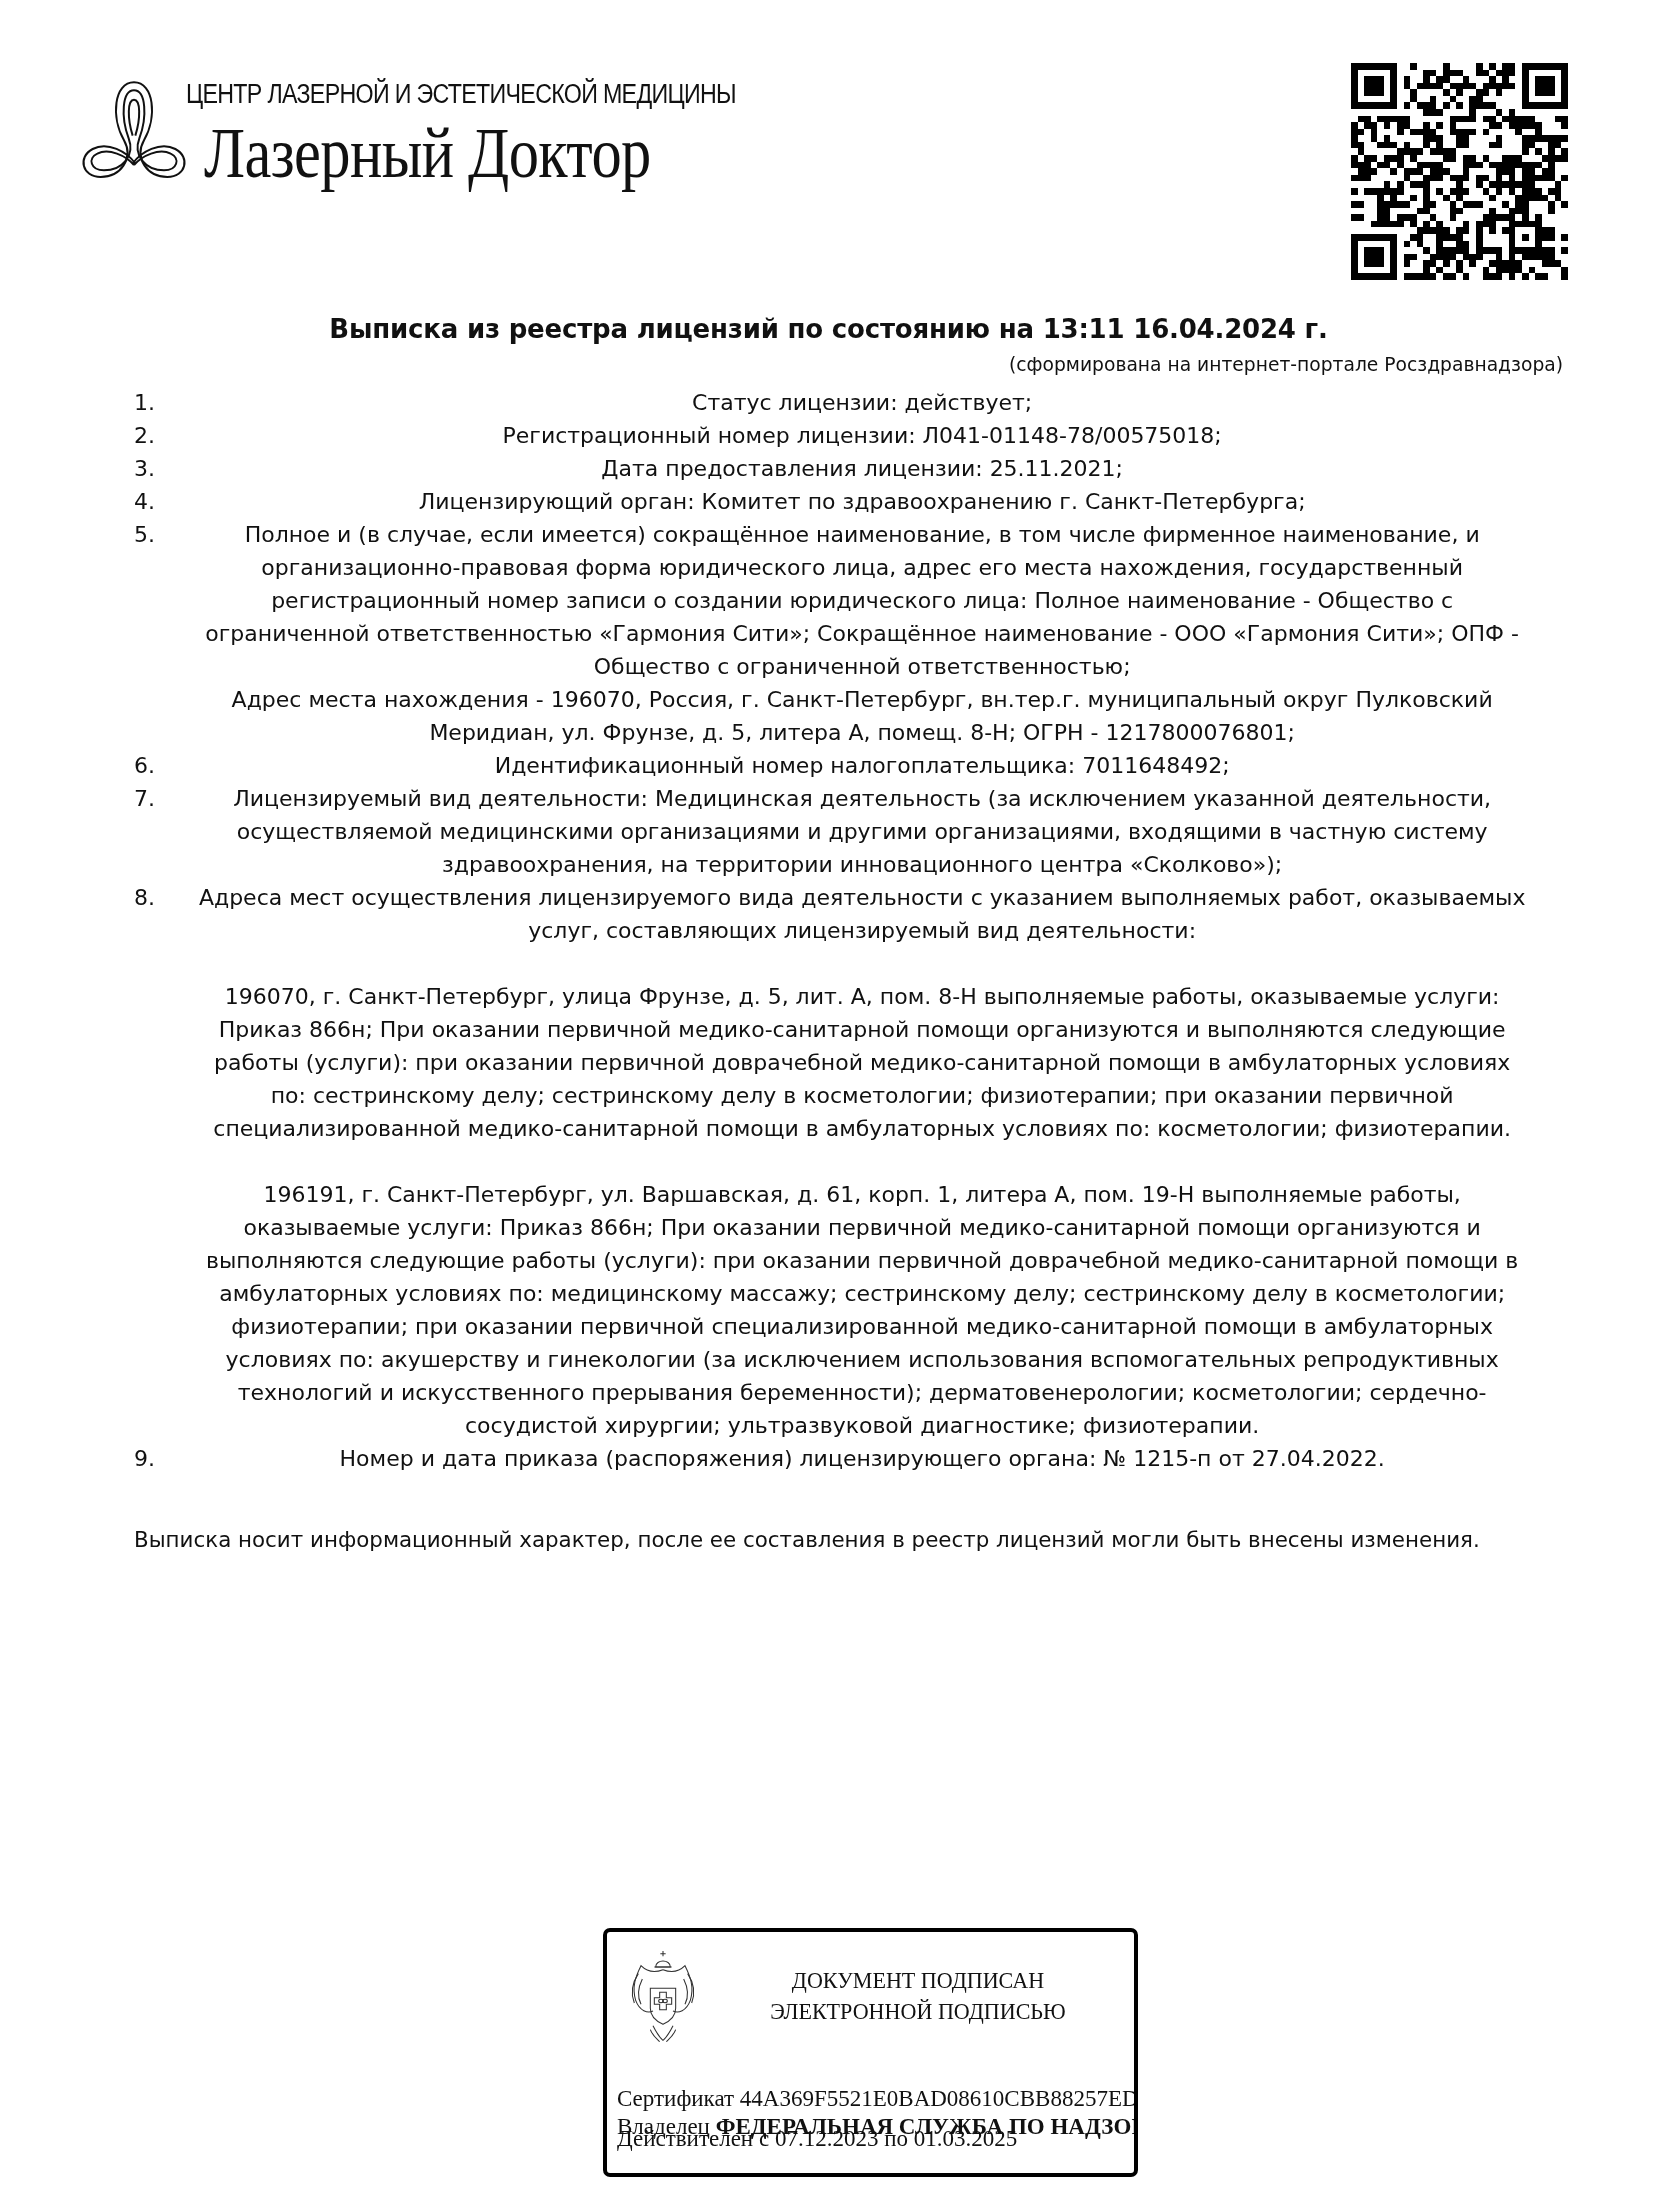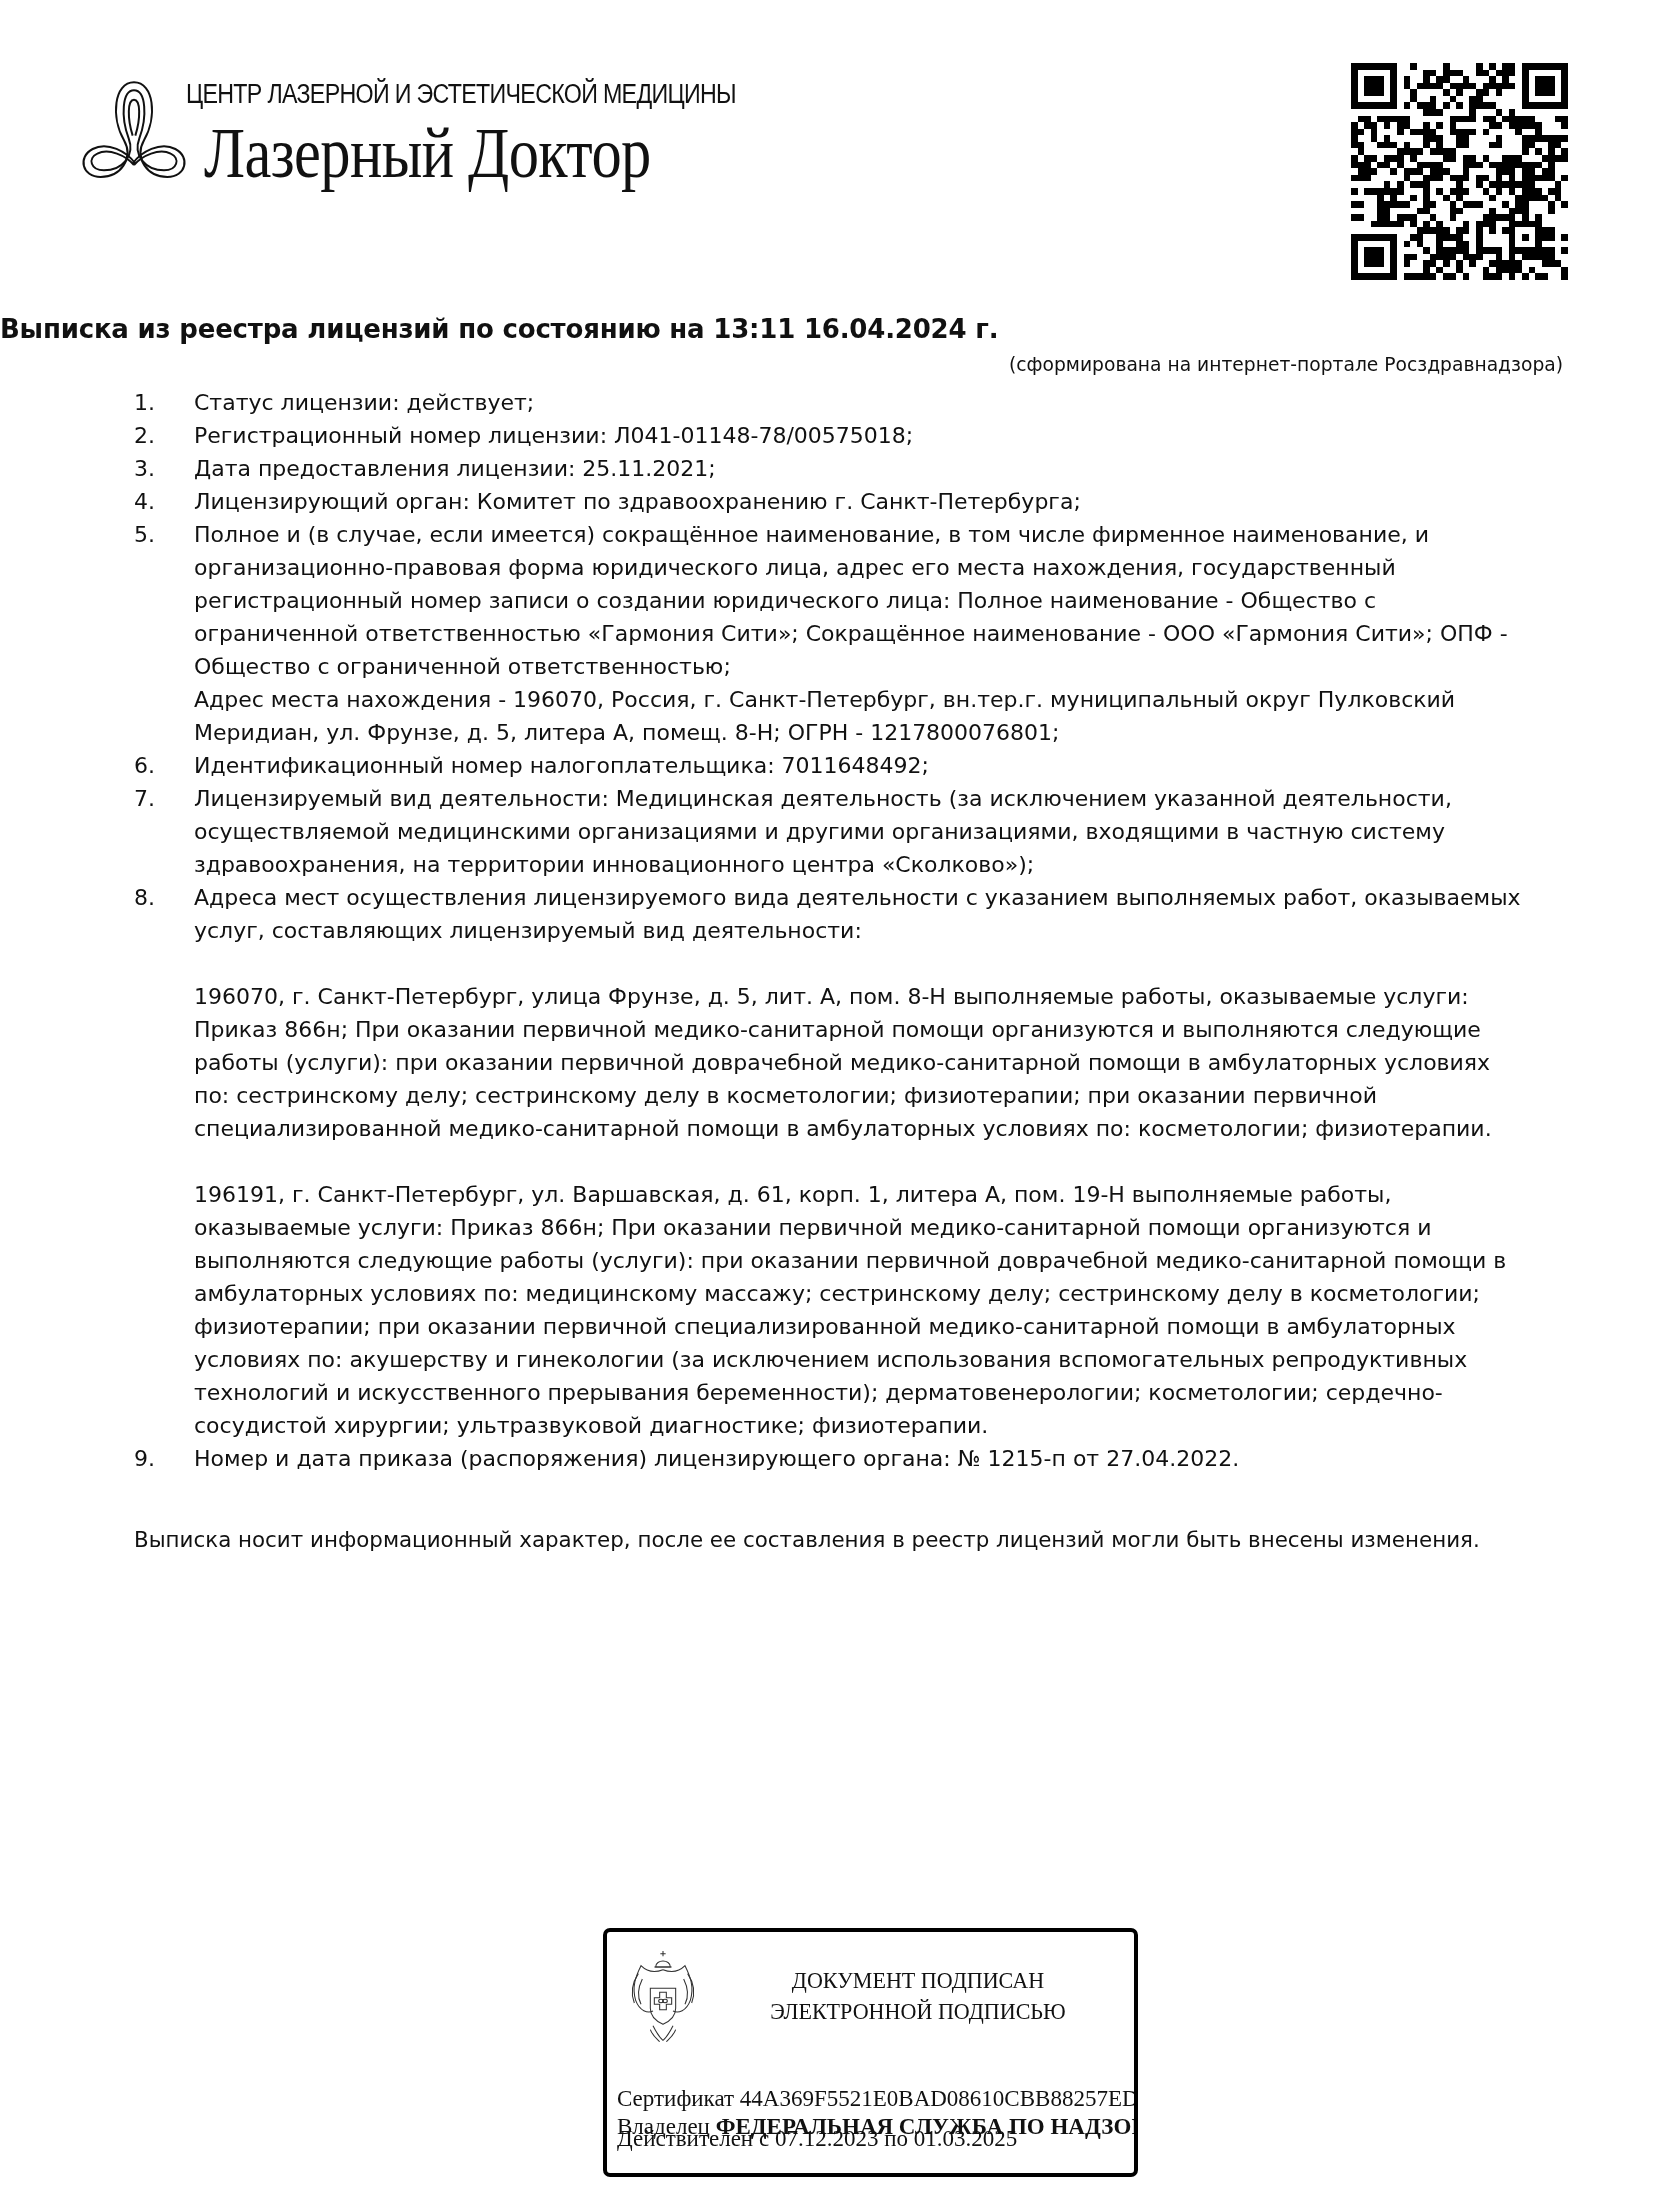--- a/index.html
+++ b/index.html
@@ -6,28 +6,28 @@
   body { width: 1657px; height: 2205px; position: relative; overflow: hidden; color: #111111; font-family: "DejaVu Sans", sans-serif; }
 
   .logo { position: absolute; left: 74px; top: 77px; width: 120px; height: 110px; }
   .logo svg { width: 100%; height: 100%; }
   .brand-sub { position: absolute; left: 186px; top: 79px; font-family: "Liberation Sans", sans-serif; font-size: 27px; letter-spacing: -0.8px; transform: scaleX(0.86); transform-origin: left top; white-space: nowrap; color: #111; }
   .brand-name { position: absolute; left: 204px; top: 112px; font-family: "Liberation Serif", serif; font-size: 72px; letter-spacing: -0.7px; transform: scaleX(0.84); transform-origin: left top; white-space: nowrap; color: #111; }
 
   .qr { position: absolute; left: 1351px; top: 63px; width: 217px; height: 217px; }
   .qr svg { width: 100%; height: 100%; display: block; }
 
-  .title { position: absolute; left: 0; width: 1657px; top: 314px; text-align: left; font-family: "DejaVu Sans", sans-serif; font-weight: bold; font-size: 26px; letter-spacing: -0.2px; white-space: nowrap; }
+  .title { position: absolute; left: 0; width: 1657px; top: 314px; text-align: center; font-family: "DejaVu Sans", sans-serif; font-weight: bold; font-size: 26px; letter-spacing: -0.2px; white-space: nowrap; }
   .subtitle { position: absolute; right: 94px; top: 354px; font-family: "DejaVu Sans", sans-serif; font-size: 18.7px; white-space: nowrap; margin-left: 16px; }
 
   .items { position: absolute; left: 134px; top: 386px; width: 1403px; margin: 0; padding: 0; list-style: none; font-size: 22px; line-height: 33px; }
   .item { display: flex; }
   .num { width: 60px; flex: 0 0 60px; }
   .txt { flex: 1; padding-right: 6.7px; }
-  .txt p { margin: 0; }
+  .txt p { margin: 0; text-align: center; }
   .gap { height: 33px; }
 
   .footer-note { position: absolute; left: 134px; top: 1527px; font-size: 21.4px; white-space: nowrap; }
 
   .stamp { position: absolute; left: 603px; top: 1928px; width: 535px; height: 249px; border: 4px solid #000; border-radius: 7px; box-sizing: border-box; background: #fff; overflow: hidden; }
   .emblem { position: absolute; left: 18.7px; top: 14.7px; width: 74px; height: 100px; }
   .emblem svg { width: 100%; height: 100%; }
   .stamp-head { position: absolute; left: 117px; top: 33px; width: 388px; text-align: center; font-family: "Liberation Serif", serif; font-size: 24px; line-height: 31px; transform: scaleX(0.92); }
   .stamp-line { position: absolute; left: 10px; font-family: "Liberation Serif", serif; font-size: 23px; white-space: nowrap; }
   .stamp-line b { font-weight: bold; }

